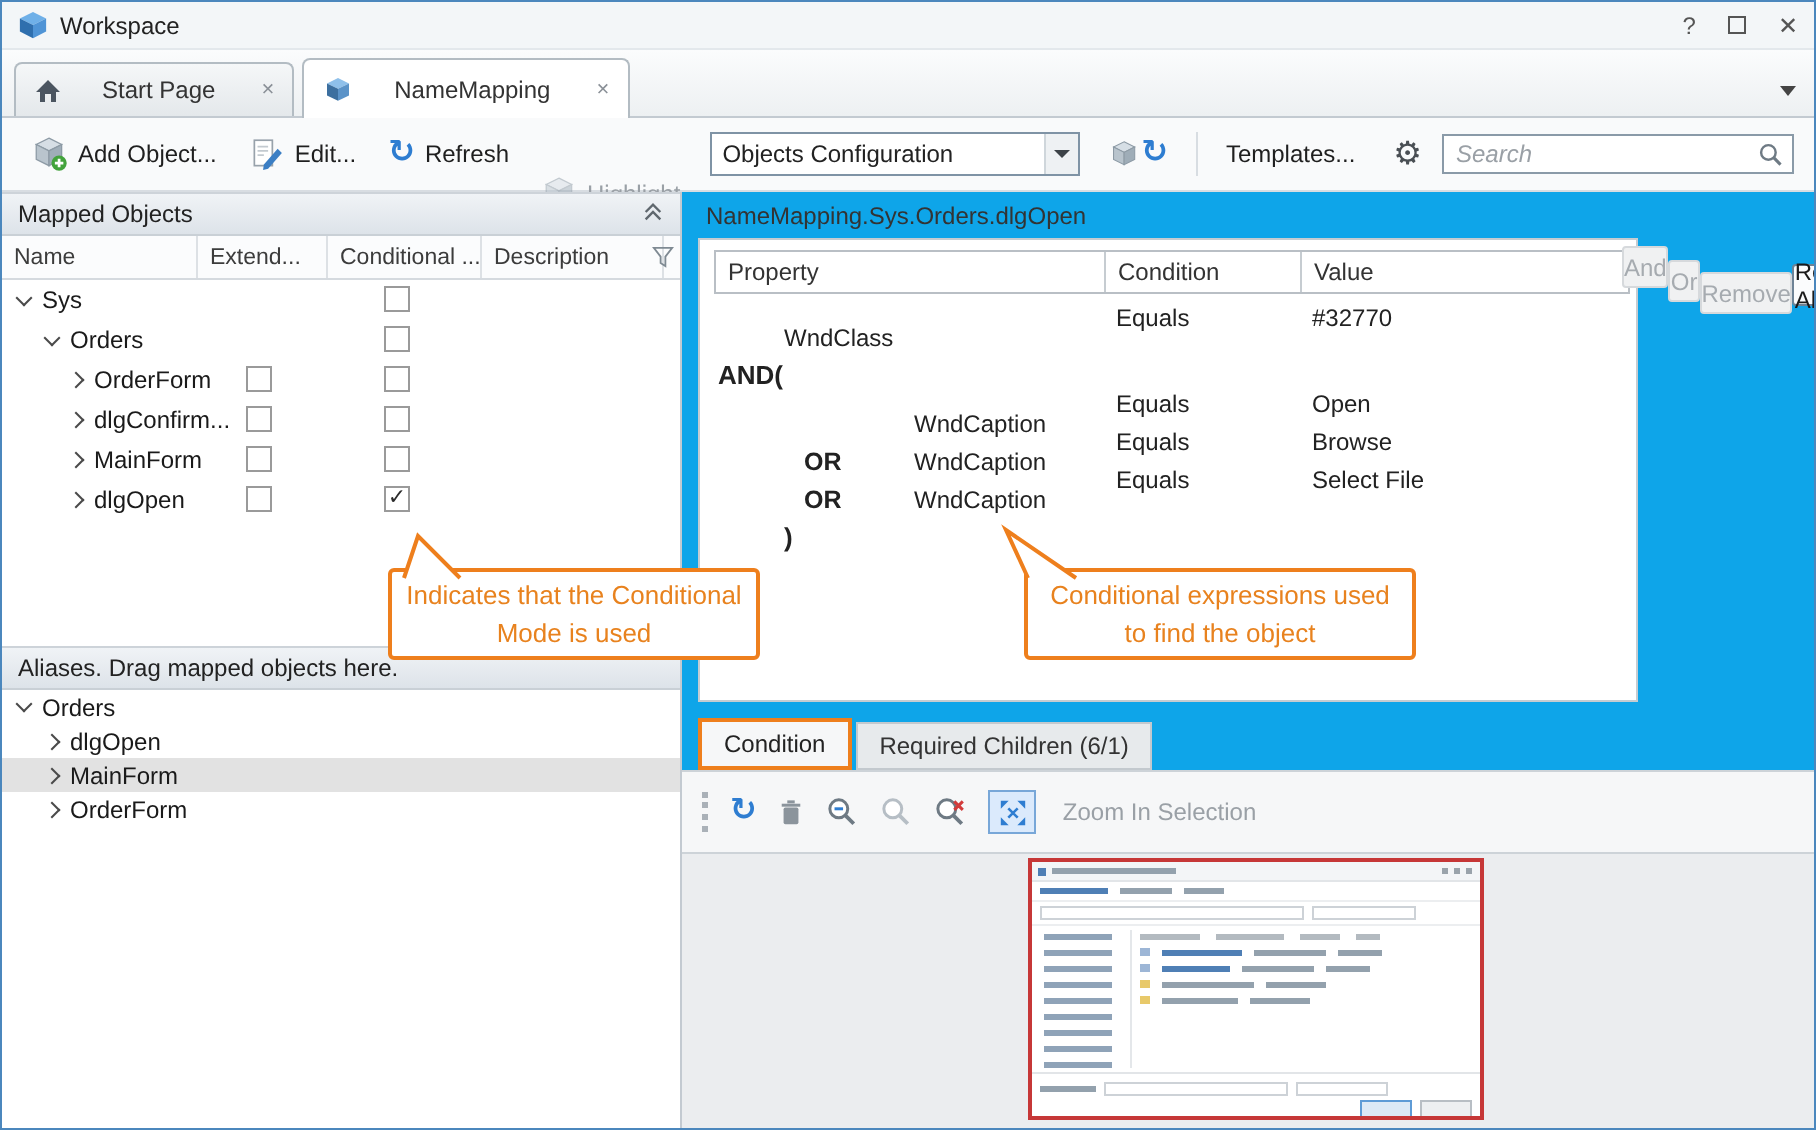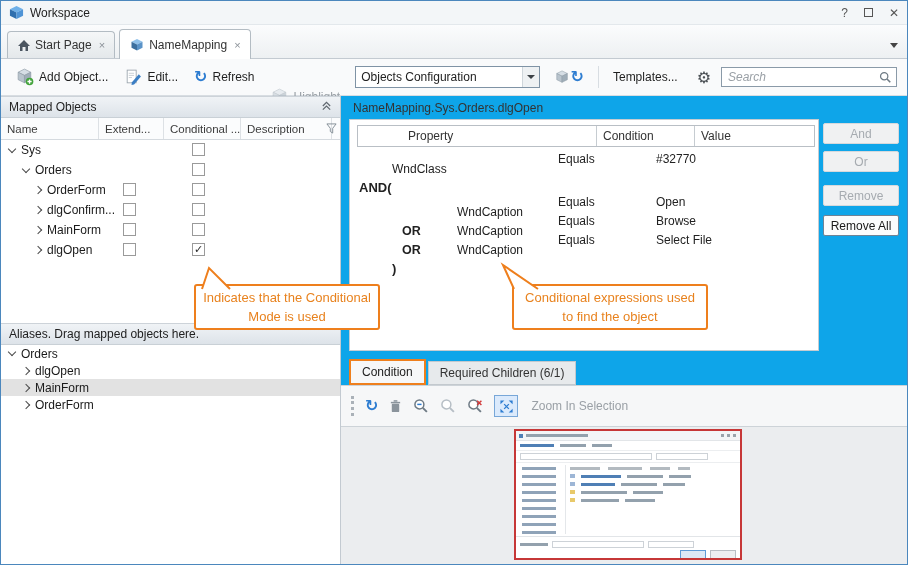--- a/index.html
+++ b/index.html
@@ -8,21 +8,21 @@
 
   
   .titlebar{height:24px;background:#f3f6f8;border-bottom:1px solid #e3e8ec;display:flex;align-items:center;padding:0 8px;}
   .titlebar .t-label{margin-left:6px;color:#222;}
   .winbtns{margin-left:auto;display:flex;align-items:center;gap:16px;color:#555;}
   .winbtns .wb{cursor:default;font-size:12px;}
   .wb-max{width:9px;height:9px;border:1px solid #555;display:inline-block;}
 
   
   .tabstrip{position:relative;height:34px;background:linear-gradient(#fbfcfd,#edf0f2);border-bottom:1px solid #c3cad1;display:flex;align-items:flex-end;padding-left:6px;}
-  .tab{height:27px;display:flex;align-items:center;gap:4px;padding:0 9px;border:1px solid #b3bcc3;border-bottom:none;border-radius:4px 4px 0 0;background:linear-gradient(#f5f7f8,#e4e8eb);margin-right:4px;color:#333;}
+  .tab{height:27px;display:flex;align-items:center;gap:20px;padding:0 9px;border:1px solid #b3bcc3;border-bottom:none;border-radius:4px 4px 0 0;background:linear-gradient(#f5f7f8,#e4e8eb);margin-right:4px;color:#333;}
   .tab.active{background:#fff;height:30px;margin-bottom:-1px;z-index:2;}
   .tab .x{color:#8a9097;font-size:11px;margin-left:3px;}
   .tab-overflow{position:absolute;right:9px;bottom:10px;width:0;height:0;border-left:4px solid transparent;border-right:4px solid transparent;border-top:5px solid #444;}
 
   
   .toolbar{height:37px;background:#f9fafb;border-bottom:1px solid #d8dde2;display:flex;align-items:center;padding:0 8px;gap:2px;}
   .tbtn{display:flex;align-items:center;gap:5px;padding:3px 7px;color:#1f1f1f;white-space:nowrap;}
   .tbtn.disabled{color:#9aa0a6;margin-top:40px;}
   .uico{font-weight:bold;font-size:16px;line-height:16px;color:#2e7dd1;}
   .dd{width:196px;height:22px;border:1px solid #7f93a5;background:#fff;display:flex;align-items:center;padding-left:5px;margin:0 6px;}
@@ -65,38 +65,38 @@
   
   .callout{position:absolute;background:#fff;border:2px solid #ee7f1d;border-radius:3px;color:#e8821e;font-size:13px;display:flex;align-items:center;justify-content:center;text-align:center;line-height:19px;padding:2px 6px;z-index:6;}
   .co-left{left:193px;top:188px;width:186px;height:46px;}
   .co-right{left:171px;top:188px;width:196px;height:46px;}
   .tail{position:absolute;}
 
   
   .detail-hdr{position:absolute;top:5px;left:12px;color:#333;}
   .cond-box{position:absolute;left:8px;top:23px;width:470px;height:232px;background:#fff;border:1px solid #c6ccd1;}
   .ctable{position:absolute;left:7px;top:5px;width:458px;}
-  .chead{display:flex;height:22px;border:1px solid #b9bfc5;background:#fff;align-items:stretch;color:#333;padding-left:44px;}
+  .chead{display:flex;height:22px;border:1px solid #b9bfc5;background:#fff;align-items:stretch;color:#333;}
   .chc{display:flex;align-items:center;padding-left:6px;border-right:1px solid #c6ccd1;}
   .ch-prop{width:195px;}.ch-cond{width:98px;}.ch-val{flex:1;border-right:none;}
   .cbody{margin-top:2px;}
   .crow{display:flex;height:19px;align-items:center;color:#222;}
   .cpcell{width:195px;display:flex;align-items:center;margin-top:20px;}
   .cop{font-weight:bold;font-size:12.5px;white-space:pre;}
   .ccond{width:98px;padding-left:6px;}
   .cval{flex:1;padding-left:6px;}
   .r1 .cprop{margin-left:35px;}
   .r2 .cop{margin-left:2px;font-size:13px;}
   .r3{margin-top:5px;}
   .r3 .cprop{margin-left:100px;}
   .r4 .cop,.r5 .cop{margin-left:45px;width:30px;}
   .r4 .cprop,.r5 .cprop{margin-left:25px;}
   .r6 .cop{margin-left:35px;font-size:13px;}
 
-  .side-btns{position:absolute;right:8px;top:27px;width:76px;display:flex;flex-direction:column;}
+  .side-btns{position:absolute;right:20px;top:27px;width:76px;display:flex;flex-direction:row;}
   .sbtn{height:21px;border:1px solid #d6d9dc;background:#f0f1f2;color:#a6abb0;border-radius:2px;display:flex;align-items:center;justify-content:center;}
   .sbtn.b-or{margin-top:7px;}
   .sbtn.b-rem{margin-top:13px;}
   .sbtn.b-remall{margin-top:9px;border:1px solid #6e8396;background:#fbfcfd;color:#1a1a1a;}
 
   .subtabs{position:absolute;left:8px;top:263px;display:flex;align-items:flex-end;gap:2px;}
   .stab-cond{border:2px solid #ee7f1d;background:#f6f7f8;padding:4px 11px;color:#222;}
   .stab-req{border:1px solid #c3c9ce;background:#e7eaec;padding:4px 11px;color:#333;}
   .rule1{position:absolute;left:0;right:0;top:289px;border-top:1px solid #cdd3d8;}
 

